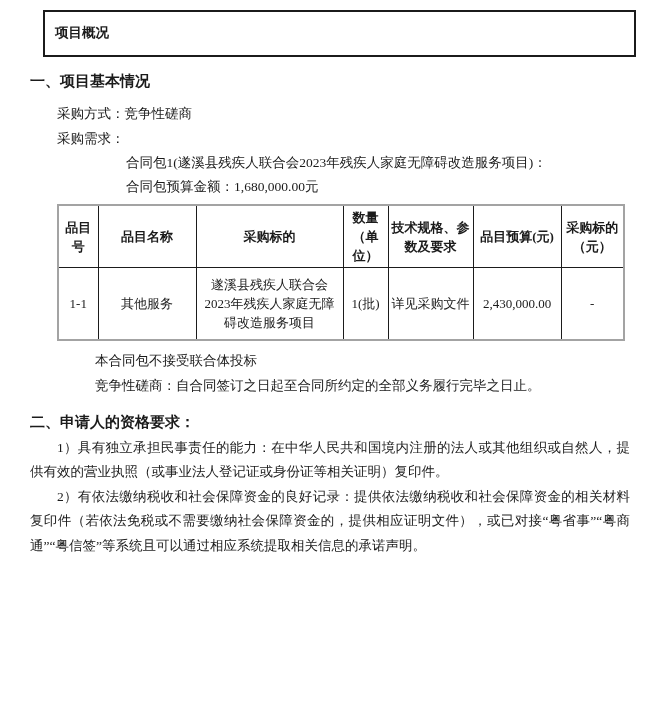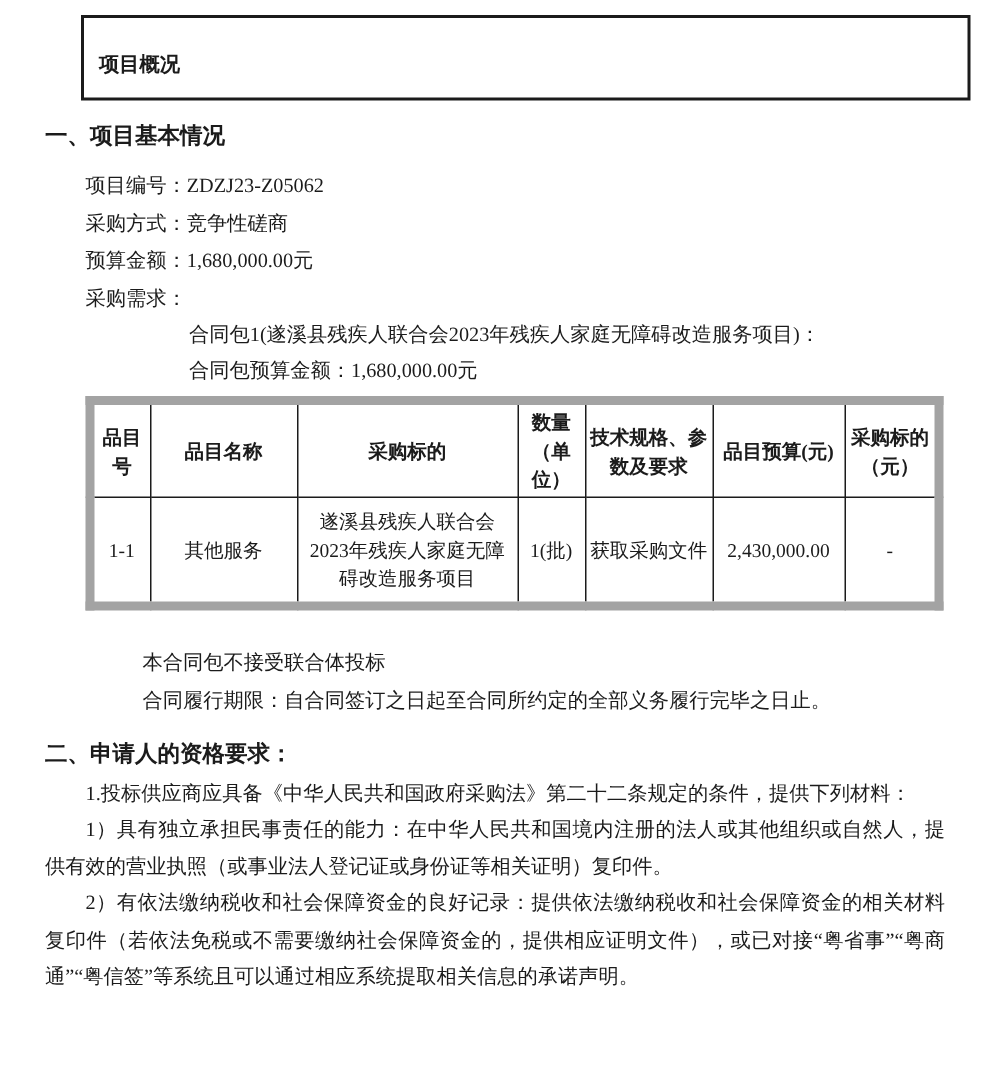--- a/index.html
+++ b/index.html
@@ -7,24 +7,24 @@
     width: 660px; height: 718px;
     background: #ffffff;
     overflow: hidden;
     font-family: "Liberation Serif", "DejaVu Serif", serif;
     color: #1b1b1b;
   }
   .page { padding: 10px 30px 0 30px; width: 660px; }
 
   
   .overview-box {
-    margin-left: 24px;
+    margin-left: 13px;
     width: 593px;
     border: 2px solid #1b1b1b;
-    padding: 18px 10px 9px 10px;
+    padding: 8px 10px 9px 10px;
   }
   .overview-title {
     font-weight: bold;
     font-size: 13.5px;
     line-height: 26px;
   }
   .overview-text {
     font-size: 13.5px;
     line-height: 26px;
     text-align: justify;
@@ -46,36 +46,36 @@
   .indent2 { margin-left: 69px; margin-right: 0; }
   .pkg-line { font-size: 13.5px; line-height: 24px; }
 
   
   table.items {
     border-collapse: collapse;
     margin-top: 5px;
     margin-left: 27px;
     table-layout: fixed;
     width: 566px;
-    border: 6px solid #a3a3a3;
+    border: 2px solid #a3a3a3;
   }
   table.items th, table.items td {
     border: 1px solid #1b1b1b;
     text-align: center;
     vertical-align: middle;
     font-size: 13px;
     line-height: 19px;
     padding: 2px 3px;
   }
   table.items th { font-weight: bold; height: 58px; }
   table.items td { height: 72px; font-weight: normal; }
   td.num-right { text-align: right; padding-right: 10px; }
 
   
-  .notes { margin-top: 22px; margin-left: 65px; }
+  .notes { margin-top: 7px; margin-left: 65px; }
   .note-line { font-size: 13.5px; line-height: 25px; }
 
   
   .paras { margin-top: 2px; }
   .para {
     font-size: 13.5px;
     line-height: 24.5px;
     text-align: justify;
     text-indent: 2em;
   }
@@ -85,23 +85,21 @@
 
 <div class="page">
 
   <div class="overview-box">
     <div class="overview-title">项目概况</div>
   </div>
 
   <div class="sec-heading">一、项目基本情况</div>
 
   <div class="fields">
-    <div class="field-line"><span>项目编号：</span><span>ZDZJ23-Z05062</span></div>
     <div class="field-line"><span>采购方式：</span><span>竞争性磋商</span></div>
-    <div class="field-line"><span>预算金额：</span><span>1,680,000.00元</span></div>
     <div class="field-line"><span>采购需求：</span><span></span></div>
     <div class="pkg-line indent2">合同包1(遂溪县残疾人联合会2023年残疾人家庭无障碍改造服务项目)：</div>
     <div class="pkg-line indent2"><span>合同包预算金额：</span><span>1,680,000.00元</span></div>
   </div>
 
   <table class="items">
     <colgroup>
       <col style="width:40px">
         <col style="width:98px">
         <col style="width:147px">
@@ -120,32 +118,31 @@
         <th>品目预算(元)</th>
         <th>采购标的（元）</th>
       </tr>
     </thead>
     <tbody>
       <tr>
         <td>1-1</td>
         <td>其他服务</td>
         <td>遂溪县残疾人联合会2023年残疾人家庭无障碍改造服务项目</td>
         <td>1(批)</td>
-        <td>获取采购文件</td>
+        <td>详见采购文件</td>
         <td>2,430,000.00</td>
         <td class="num-right">-</td>
       </tr>
     </tbody>
   </table>
 
   <div class="notes">
     <div class="note-line">本合同包不接受联合体投标</div>
-    <div class="note-line">合同履行期限：自合同签订之日起至合同所约定的全部义务履行完毕之日止。</div>
+    <div class="note-line">竞争性磋商：自合同签订之日起至合同所约定的全部义务履行完毕之日止。</div>
   </div>
 
   <div class="sec-heading">二、申请人的资格要求：</div>
   <div class="paras">
-    <p class="para">1.投标供应商应具备《中华人民共和国政府采购法》第二十二条规定的条件，提供下列材料：</p>
     <p class="para">1）具有独立承担民事责任的能力：在中华人民共和国境内注册的法人或其他组织或自然人，提供有效的营业执照（或事业法人登记证或身份证等相关证明）复印件。</p>
     <p class="para">2）有依法缴纳税收和社会保障资金的良好记录：提供依法缴纳税收和社会保障资金的相关材料复印件（若依法免税或不需要缴纳社会保障资金的，提供相应证明文件），或已对接“粤省事”“粤商通”“粤信签”等系统且可以通过相应系统提取相关信息的承诺声明。</p>
   </div>
 
 </div>
 
 </body></html>

